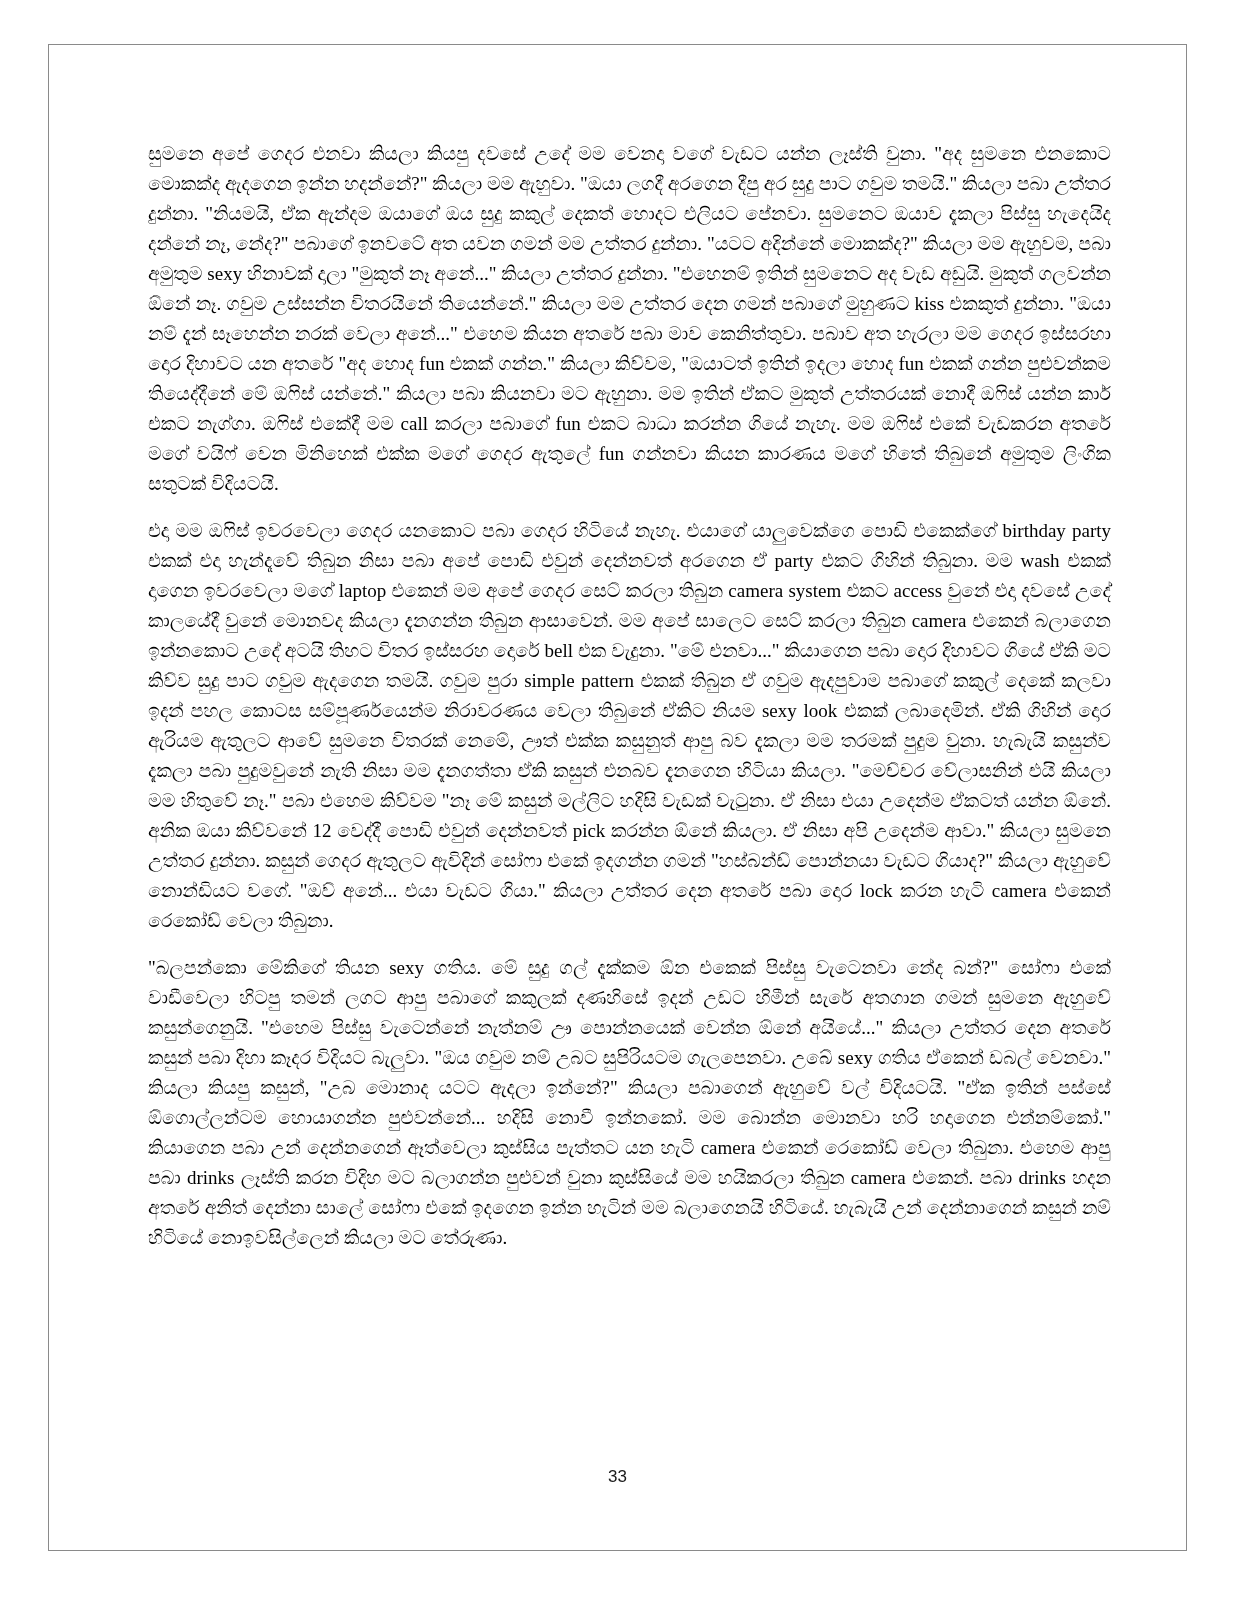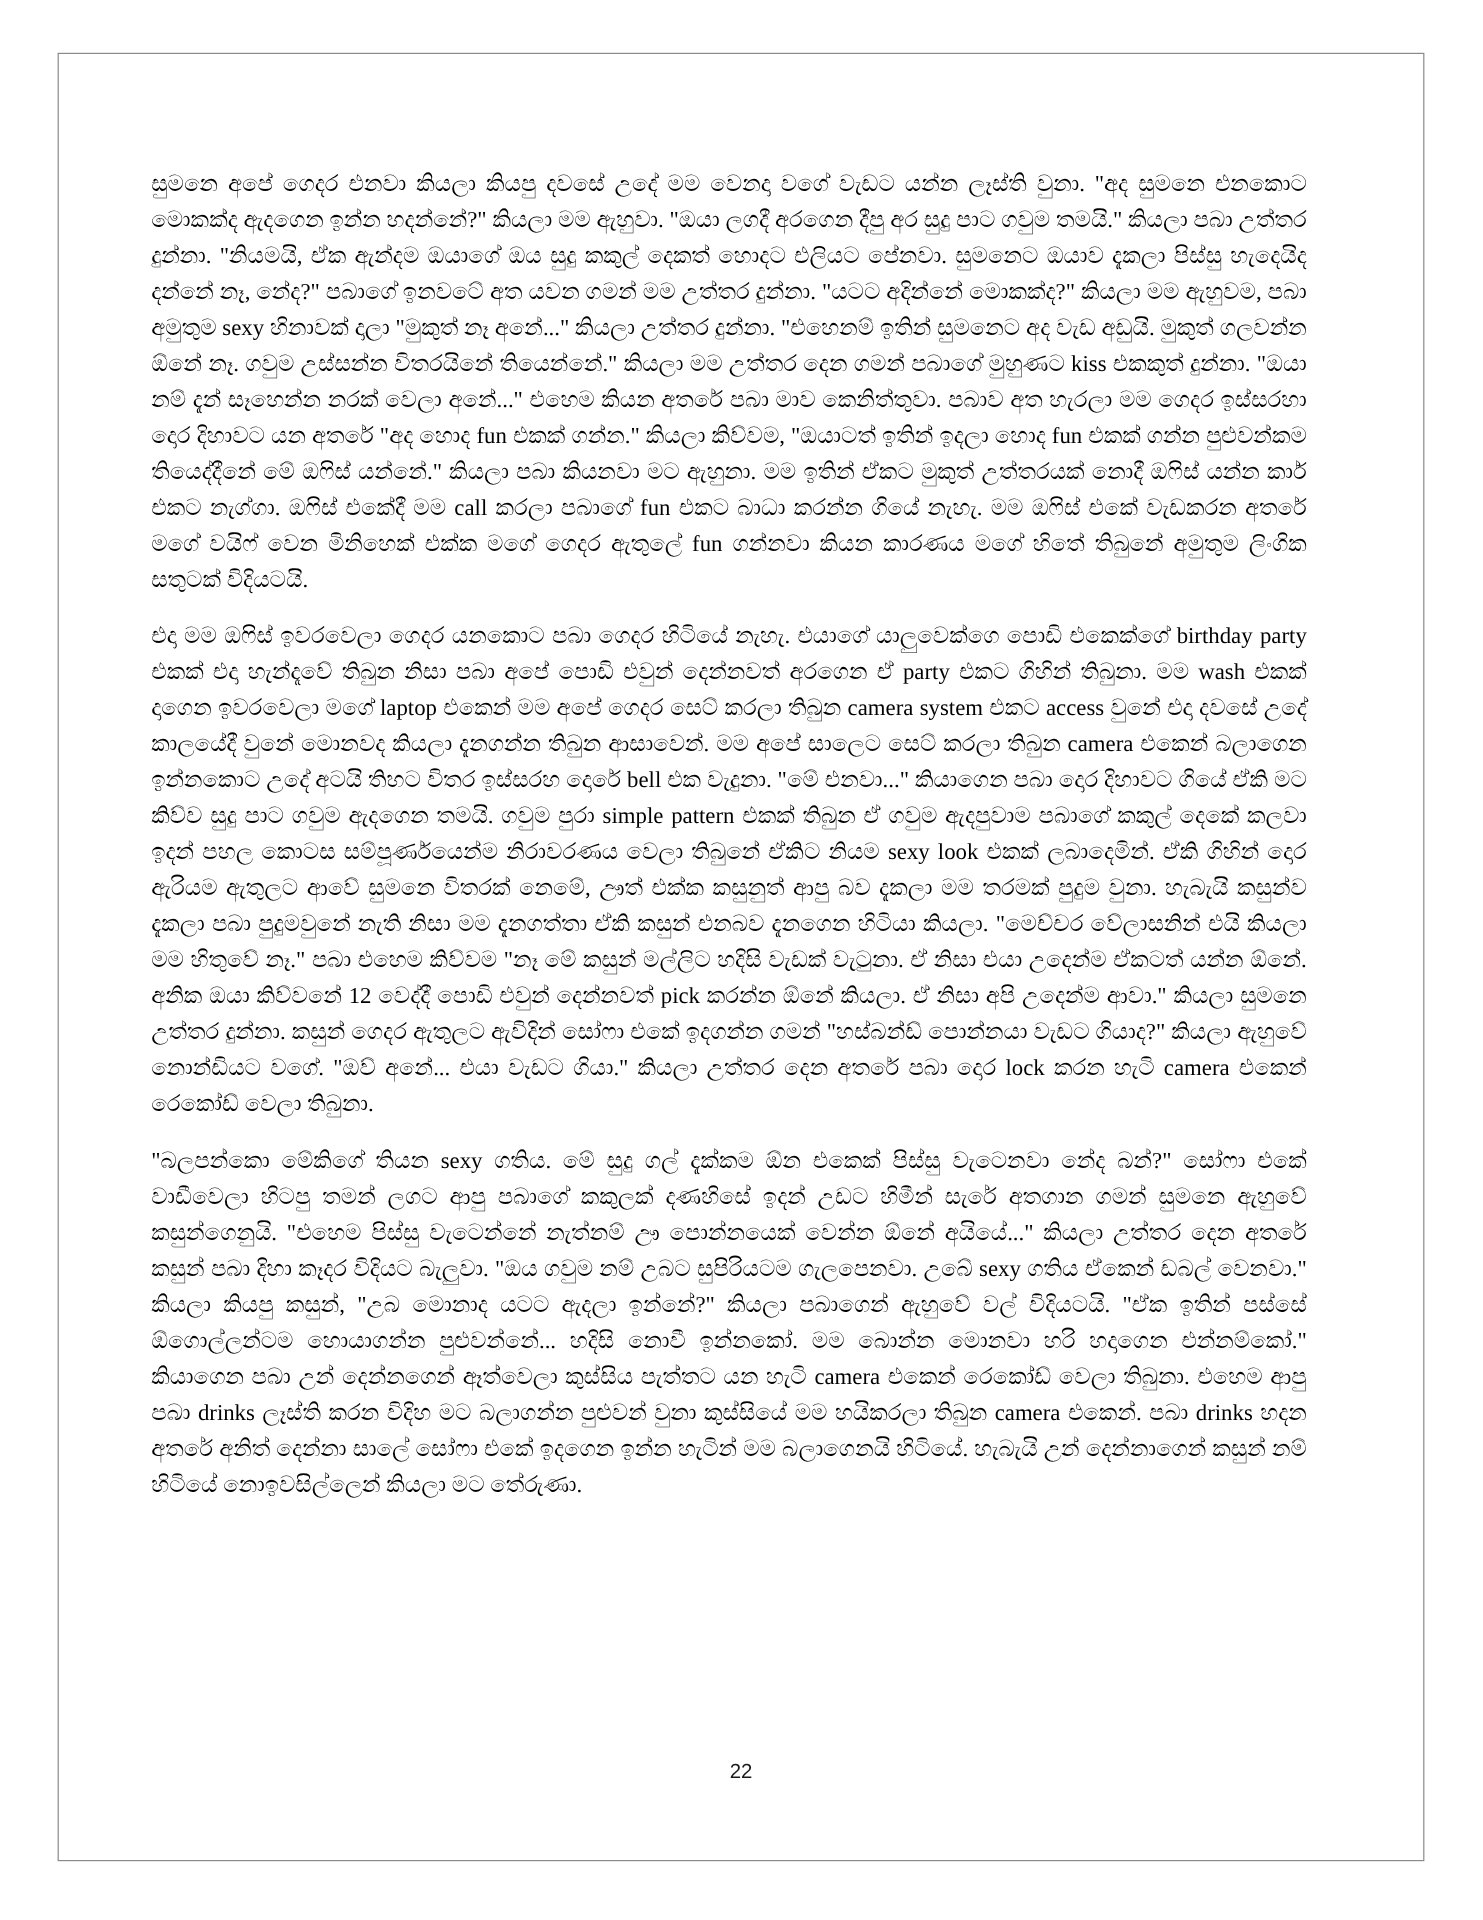--- a/index.html
+++ b/index.html
@@ -19,21 +19,21 @@
     left: 48px;
     top: 44px;
     width: 1139px;
     height: 1507px;
     box-sizing: border-box;
     border: 1.5px solid #8a8a8a;
     background: #ffffff;
   }
   .text-block {
     position: absolute;
-    left: 126px;
+    left: 148px;
     top: 139px;
     width: 963px;
     font-size: 19px;
     line-height: 30px;
     text-align: justify;
   }
   .text-block p {
     margin: 0 0 17px 0;
     padding: 0;
   }
@@ -53,13 +53,13 @@
 <body>
 
 <div class="page-frame"></div>
 
 <div class="text-block">
   <p>සුමනෙ අපේ ගෙදර එනවා කියලා කියපු දවසේ උදේ මම වෙනදා වගේ වැඩට යන්න ලෑස්ති වුනා. "අද සුමනෙ එනකොට මොකක්ද ඇදගෙන ඉන්න හදන්නේ?" කියලා මම ඇහුවා. "ඔයා ලගදී අරගෙන දීපු අර සුදු පාට ගවුම තමයි." කියලා පබා උත්තර දුන්නා. "නියමයි, ඒක ඇන්දම ඔයාගේ ඔය සුදු කකුල් දෙකත් හොදට එලියට පේනවා. සුමනෙට ඔයාව දැකලා පිස්සු හැදෙයිද දන්නේ නෑ, නේද?" පබාගේ ඉනවටේ අත යවන ගමන් මම උත්තර දුන්නා. "යටට අදින්නේ මොකක්ද?" කියලා මම ඇහුවම, පබා අමුතුම sexy හිනාවක් දාලා "මුකුත් නෑ අනේ..." කියලා උත්තර දුන්නා. "එහෙනම් ඉතින් සුමනෙට අද වැඩ අඩුයි. මුකුත් ගලවන්න ඕනේ නෑ. ගවුම උස්සන්න විතරයිනේ තියෙන්නේ." කියලා මම උත්තර දෙන ගමන් පබාගේ මුහුණට kiss එකකුත් දුන්නා. "ඔයා නම් දැන් සෑහෙන්න නරක් වෙලා අනේ..." එහෙම කියන අතරේ පබා මාව කෙනිත්තුවා. පබාව අත හැරලා මම ගෙදර ඉස්සරහා දොර දිහාවට යන අතරේ "අද හොද fun එකක් ගන්න." කියලා කිව්වම, "ඔයාටත් ඉතින් ඉදලා හොද fun එකක් ගන්න පුළුවන්කම තියෙද්දීනේ මේ ඔෆිස් යන්නේ." කියලා පබා කියනවා මට ඇහුනා. මම ඉතින් ඒකට මුකුත් උත්තරයක් නොදී ඔෆිස් යන්න කාර් එකට නැග්ගා. ඔෆිස් එකේදී මම call කරලා පබාගේ fun එකට බාධා කරන්න ගියේ නැහැ. මම ඔෆිස් එකේ වැඩකරන අතරේ මගේ වයිෆ් වෙන මිනිහෙක් එක්ක මගේ ගෙදර ඇතුලේ fun ගන්නවා කියන කාරණය මගේ හිතේ තිබුනේ අමුතුම ලිංගික සතුටක් විදියටයි.</p>
   <p>එදා මම ඔෆිස් ඉවරවෙලා ගෙදර යනකොට පබා ගෙදර හිටියේ නැහැ. එයාගේ යාලුවෙක්ගෙ පොඩි එකෙක්ගේ birthday party එකක් එදා හැන්දෑවේ තිබුන නිසා පබා අපේ පොඩි එවුන් දෙන්නවත් අරගෙන ඒ party එකට ගිහින් තිබුනා. මම wash එකක් දාගෙන ඉවරවෙලා මගේ laptop එකෙන් මම අපේ ගෙදර සෙට් කරලා තිබුන camera system එකට access වුනේ එදා දවසේ උදේ කාලයේදී වුනේ මොනවද කියලා දැනගන්න තිබුන ආසාවෙන්. මම අපේ සාලෙට සෙට් කරලා තිබුන camera එකෙන් බලාගෙන ඉන්නකොට උදේ අටයි තිහට විතර ඉස්සරහ දොරේ bell එක වැදුනා. "මේ එනවා..." කියාගෙන පබා දොර දිහාවට ගියේ ඒකි මට කිව්ව සුදු පාට ගවුම ඇදගෙන තමයි. ගවුම පුරා simple pattern එකක් තිබුන ඒ ගවුම ඇදපුවාම පබාගේ කකුල් දෙකේ කලවා ඉදන් පහල කොටස සම්පූර්ණයෙන්ම නිරාවරණය වෙලා තිබුනේ ඒකිට නියම sexy look එකක් ලබාදෙමින්. ඒකි ගිහින් දොර ඇරියම ඇතුලට ආවේ සුමනෙ විතරක් නෙමේ, ඌත් එක්ක කසුනුත් ආපු බව දැකලා මම තරමක් පුදුම වුනා. හැබැයි කසුන්ව දැකලා පබා පුදුමවුනේ නැති නිසා මම දැනගත්තා ඒකි කසුන් එනබව දැනගෙන හිටියා කියලා. "මෙච්චර වේලාසනින් එයි කියලා මම හිතුවේ නෑ." පබා එහෙම කිව්වම "නෑ මේ කසුන් මල්ලිට හදිසි වැඩක් වැටුනා. ඒ නිසා එයා උදෙන්ම ඒකටත් යන්න ඕනේ. අනික ඔයා කිව්වනේ 12 වෙද්දී පොඩි එවුන් දෙන්නවත් pick කරන්න ඕනේ කියලා. ඒ නිසා අපි උදෙන්ම ආවා." කියලා සුමනෙ උත්තර දුන්නා. කසුන් ගෙදර ඇතුලට ඇවිදින් සෝෆා එකේ ඉදගන්න ගමන් "හස්බන්ඩ් පොන්නයා වැඩට ගියාද?" කියලා ඇහුවේ නොන්ඩියට වගේ. "ඔව් අනේ... එයා වැඩට ගියා." කියලා උත්තර දෙන අතරේ පබා දොර lock කරන හැටි camera එකෙන් රෙකෝඩ් වෙලා තිබුනා.</p>
   <p>"බලපන්කො මේකිගේ තියන sexy ගතිය. මේ සුදු ගල් දැක්කම ඕන එකෙක් පිස්සු වැටෙනවා නේද බන්?" සෝෆා එකේ වාඩීවෙලා හිටපු තමන් ලගට ආපු පබාගේ කකුලක් දණහිසේ ඉදන් උඩට හිමීන් සැරේ අතගාන ගමන් සුමනෙ ඇහුවේ කසුන්ගෙනුයි. "එහෙම පිස්සු වැටෙන්නේ නැත්නම් ඌ පොන්නයෙක් වෙන්න ඕනේ අයියේ..." කියලා උත්තර දෙන අතරේ කසුන් පබා දිහා කෑදර විදියට බැලුවා. "ඔය ගවුම නම් උබට සුපිරියටම ගැලපෙනවා. උබේ sexy ගතිය ඒකෙන් ඩබල් වෙනවා." කියලා කියපු කසුන්, "උබ මොනාද යටට ඇදලා ඉන්නේ?" කියලා පබාගෙන් ඇහුවේ වල් විදියටයි. "ඒක ඉතින් පස්සේ ඕගොල්ලන්ටම හොයාගන්න පුළුවන්නේ... හදිසි නොවී ඉන්නකෝ. මම බොන්න මොනවා හරි හදාගෙන එන්නම්කෝ." කියාගෙන පබා උන් දෙන්නගෙන් ඈත්වෙලා කුස්සිය පැත්තට යන හැටි camera එකෙන් රෙකෝඩ් වෙලා තිබුනා. එහෙම ආපු පබා drinks ලෑස්ති කරන විදිහ මට බලාගන්න පුළුවන් වුනා කුස්සියේ මම හයිකරලා තිබුන camera එකෙන්. පබා drinks හදන අතරේ අනිත් දෙන්නා සාලේ සෝෆා එකේ ඉදගෙන ඉන්න හැටින් මම බලාගෙනයි හිටියේ. හැබැයි උන් දෙන්නාගෙන් කසුන් නම් හිටියේ නොඉවසිල්ලෙන් කියලා මට තේරුණා.</p>
 </div>
 
-<div class="page-number">22</div>
+<div class="page-number">33</div>
 
 </body></html>

